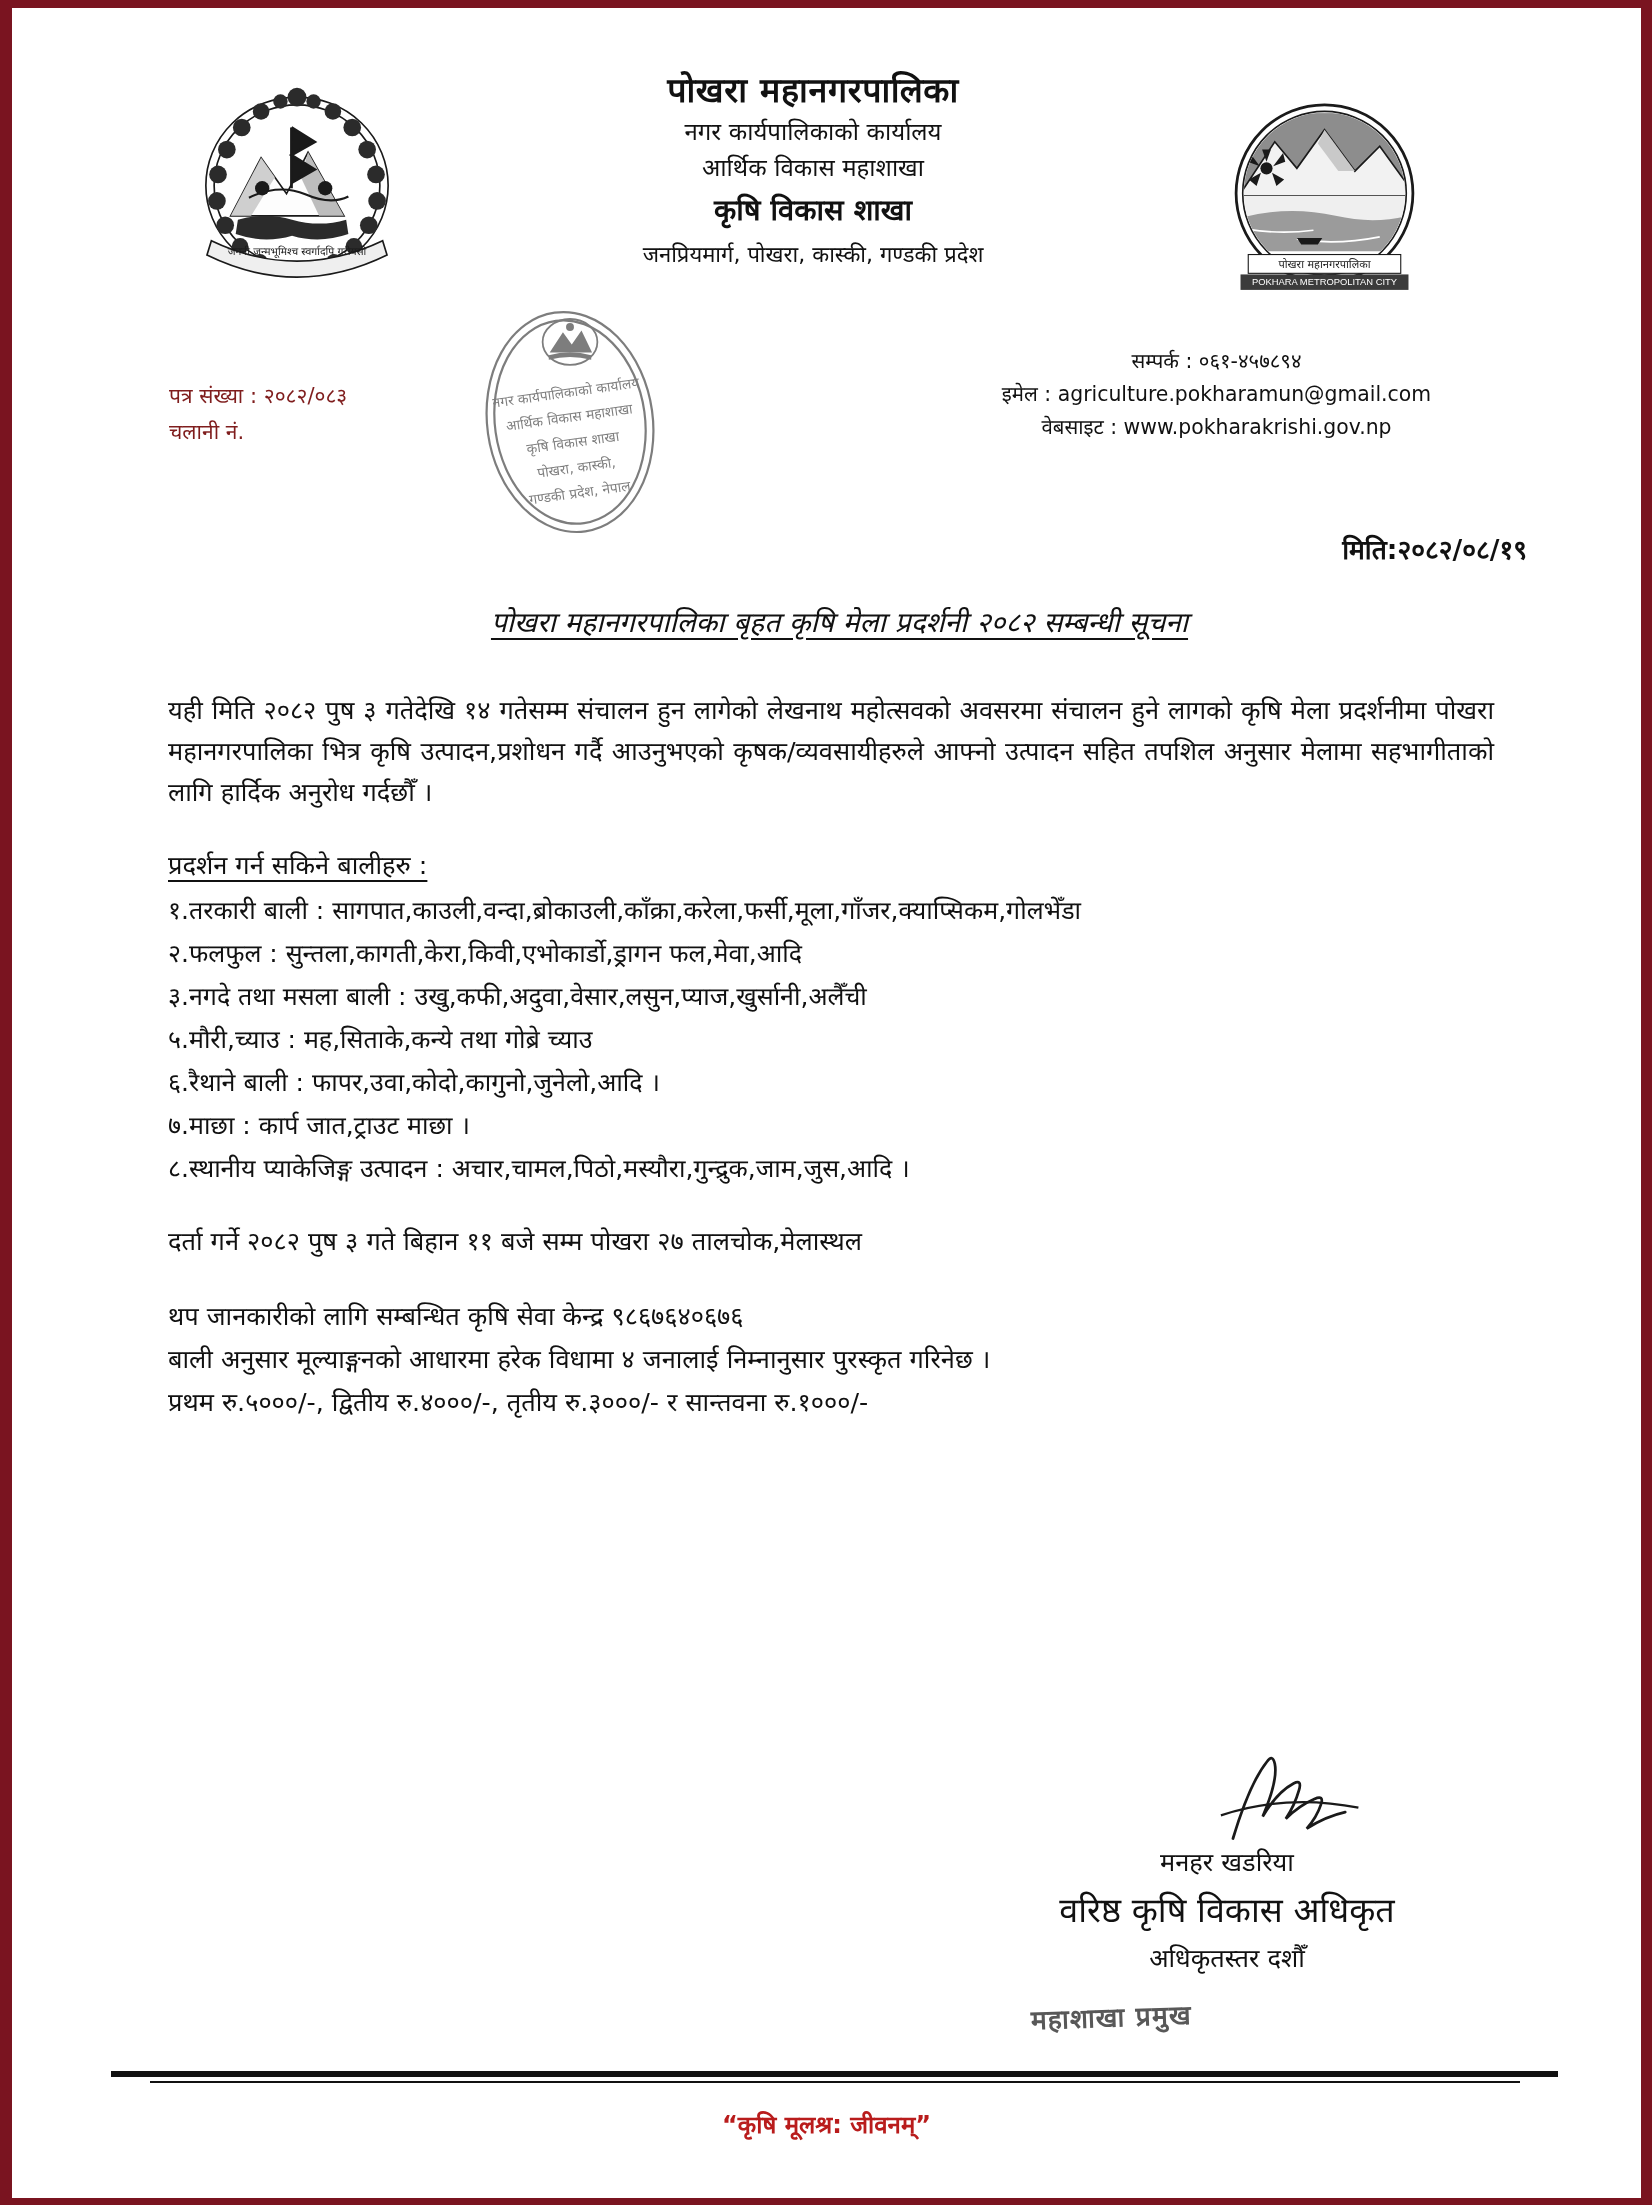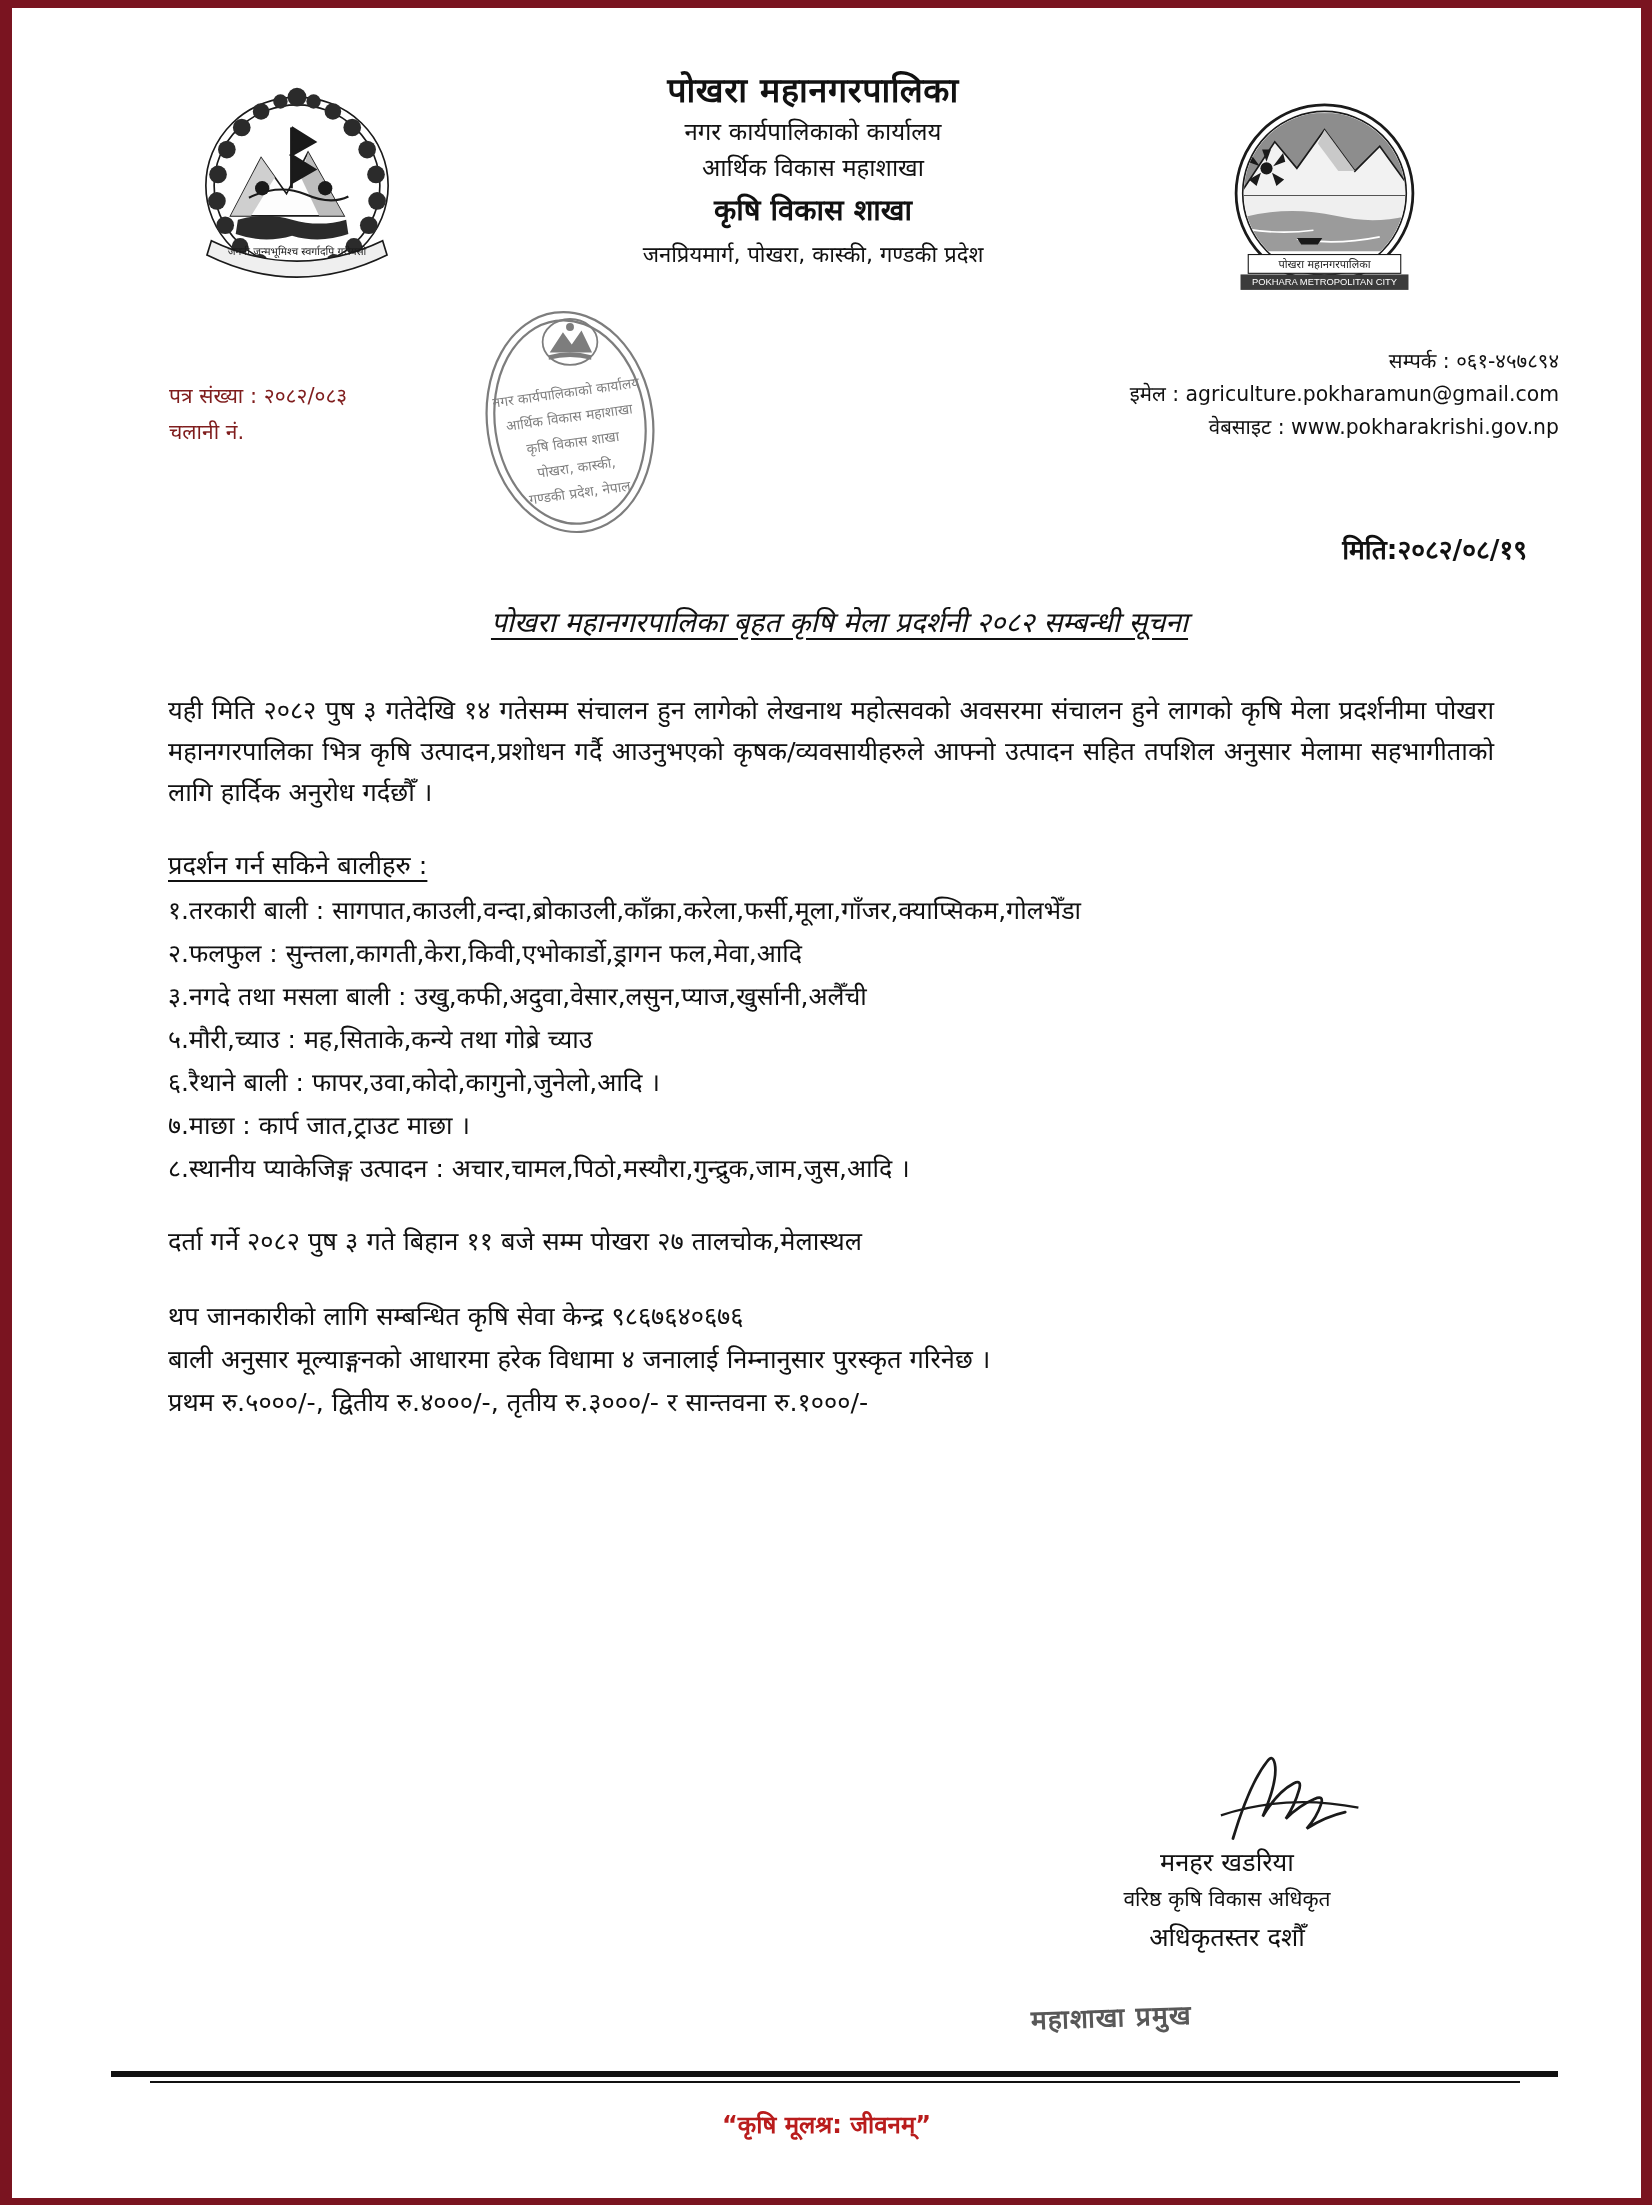--- a/index.html
+++ b/index.html
@@ -92,21 +92,21 @@
   .contact {
     position: absolute;
     left: 862px;
     top: 337px;
     width: 685px;
     text-align: right;
     font-size: 20.4px;
     line-height: 1.62;
     color: #111;
   }
-  .contact .row { white-space: nowrap; }
+  .contact .row { white-space: nowrap; text-align: center; }
 
   
   .meta {
     position: absolute;
     left: 157px;
     top: 370px;
     font-size: 21px;
     line-height: 1.75;
     color: #7f1d1d;
   }
@@ -204,21 +204,21 @@
     left: 1204px;
     top: 1737px;
     width: 188px;
     height: 110px;
   }
   .sign-name {
     font-size: 25.4px;
     line-height: 1.6;
   }
   .sign-post1 {
-    font-size: 21px;
+    font-size: 34px;
     line-height: 1.65;
   }
   .sign-post2 {
     font-size: 25.4px;
     line-height: 1.65;
   }
   .sign-stamp {
     position: absolute;
     left: 1019px;
     top: 1989px;

